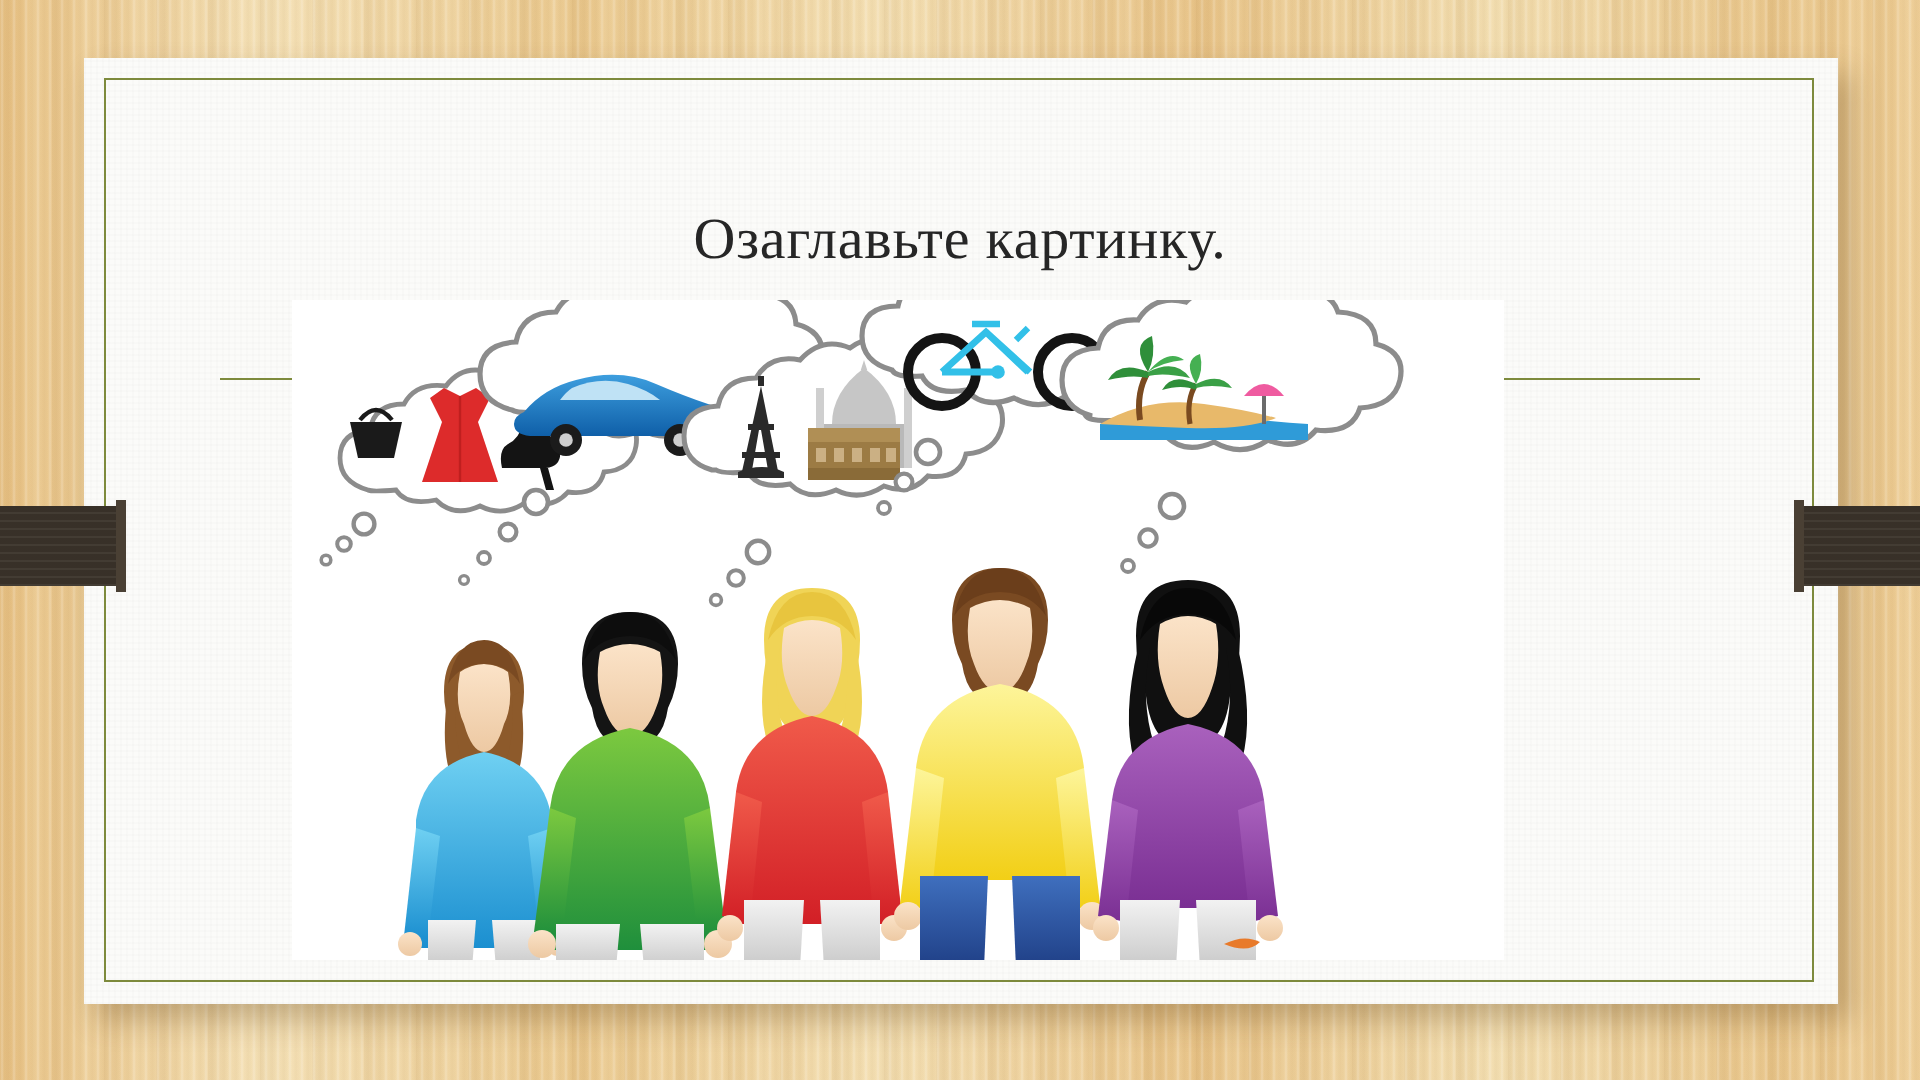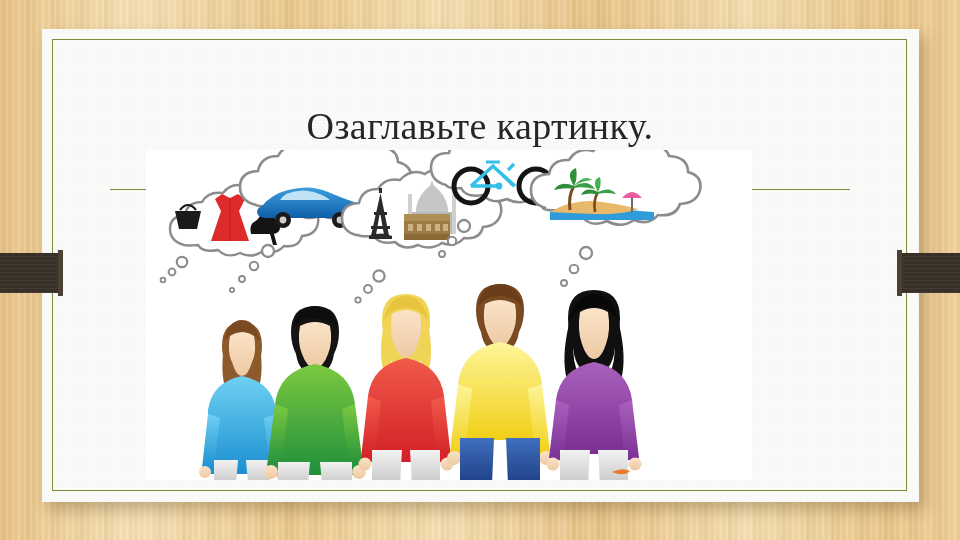--- a/index.html
+++ b/index.html
@@ -97,21 +97,21 @@
   #bar-cap-right { right: 58px; }
 
   
   #title {
     position: absolute;
     left: 0;
     top: 104px;
     width: 960px;
     text-align: center;
     font-family: "Liberation Serif", serif;
-    font-size: 38px;
+    font-size: 29px;
     font-weight: 400;
     color: #262626;
     letter-spacing: 0.4px;
     white-space: nowrap;
   }
 
   
   .title-rule {
     position: absolute;
     top: 189px;

